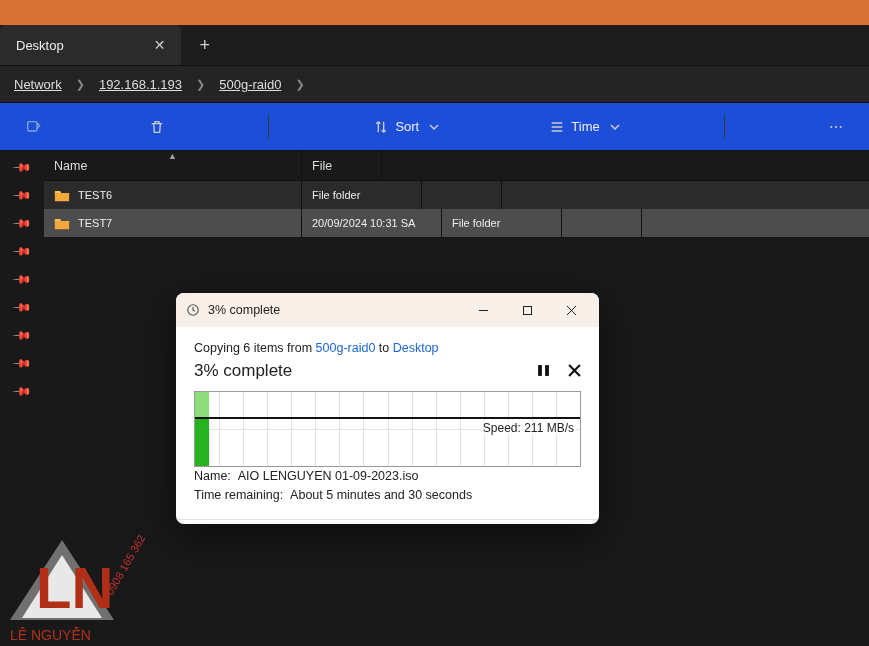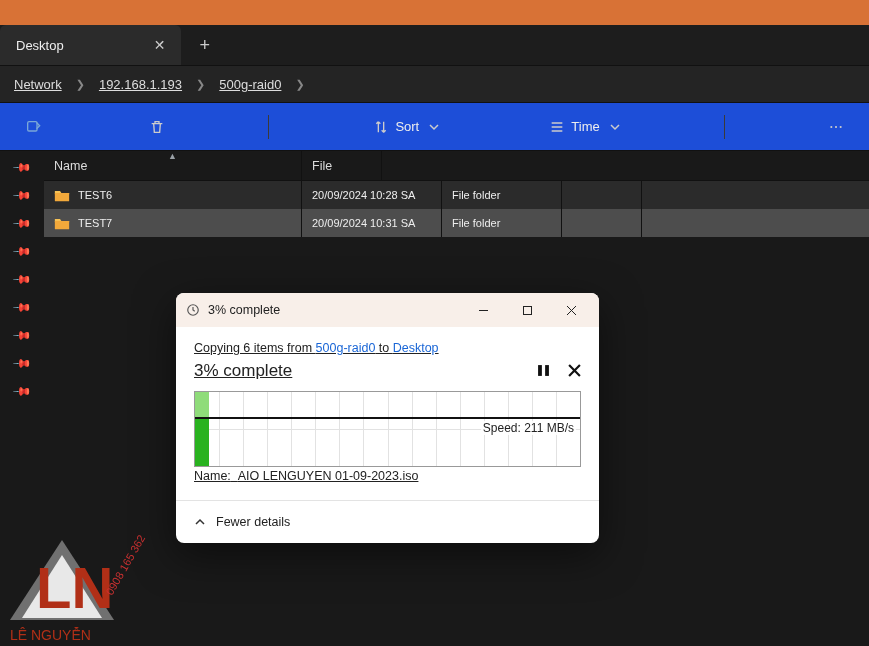--- a/index.html
+++ b/index.html
@@ -35,21 +35,21 @@
   .row.hover { background: #2b2b2b; }
   .folder-ico { width: 16px; height: 13px; }
   .folder-ico .tab2 { fill: #f7c255; }
   .folder-ico .body2 { fill: #f2a93b; }
   
   .dialog { position: absolute; left: 176px; top: 293px; width: 423px; background: #fff; border-radius: 8px; box-shadow: 0 12px 40px rgba(0,0,0,.5); overflow: hidden; color: #222; }
   .dlg-title { height: 34px; display: flex; align-items: center; gap: 8px; padding: 0 10px; background: #f8efe9; font-size: 12.5px; }
   .dlg-title .spacer { flex: 1; }
   .winbtn { width: 36px; height: 28px; display: flex; align-items: center; justify-content: center; color: #333; cursor: pointer; border-radius: 4px; }
   .winbtn svg { width: 11px; height: 11px; }
-  .dlg-body { padding: 14px 18px 4px 18px; text-decoration: underline; }
+  .dlg-body { padding: 14px 18px 4px 18px; }
   .dlg-line { font-size: 12.5px; color: #222; }
   .dlg-line a { color: #1a66d6; text-decoration: none; }
   .dlg-head { display: flex; align-items: center; justify-content: space-between; margin-top: 6px; }
   .dlg-head .pct { font-size: 17px; }
   .dlg-ctrls { display: flex; gap: 18px; align-items: center; }
   .dlg-ctrl { font-size: 15px; cursor: pointer; }
   .chart { margin-top: 10px; height: 76px; border: 1px solid #999; position: relative; background: #fff; padding-left: 45px; }
   .chart .grid-v { position: absolute; top: 0; bottom: 0; width: 1px; background: #e2e2e2; }
   .chart .grid-h { position: absolute; left: 0; right: 0; height: 1px; background: #e2e2e2; }
   .chart .midline { position: absolute; left: 0; right: 0; top: 34%; height: 2px; background: #111; }
@@ -154,21 +154,20 @@
         </div>
 
         <div class="row hover">
           <div class="col c-name">
             <svg class="folder-ico" viewBox="0 0 24 20">
                 <path class="tab2" d="M1 3h8l2 3h12v2H1z"></path>
                 <path class="body2" d="M1 6h22v12a1 1 0 0 1-1 1H2a1 1 0 0 1-1-1z"></path>
               </svg>
             <span>TEST6</span>
           </div>
-          <div class="col c-date">20/09/2024 10:28 SA</div>
           <div class="col c-type">File folder</div>
           <div class="col c-size"></div>
         </div>
 
         <div class="row selected">
           <div class="col c-name">
             <svg class="folder-ico" viewBox="0 0 24 20">
                 <path class="tab2" d="M1 3h8l2 3h12v2H1z"></path>
                 <path class="body2" d="M1 6h22v12a1 1 0 0 1-1 1H2a1 1 0 0 1-1-1z"></path>
               </svg>
@@ -250,24 +249,19 @@
           <div class="grid-v" style="left:93.75%"></div>
         <div class="grid-h" style="top:50%"></div>
         <div class="bar-top"></div>
         <div class="bar-bot"></div>
         <div class="midline"></div>
         <div class="speed">Speed: 211 MB/s</div>
       </div>
 
       <div class="dlg-info">
         <div><span>Name:</span>&nbsp;&nbsp;<span>AIO LENGUYEN 01-09-2023.iso</span></div>
+        <div><span>Time remaining:</span>&nbsp;&nbsp;<span>About 5 minutes and 30 seconds</span></div>
       </div>
 
       <div class="dlg-sep"></div>
-    </div>
-    <div class="dlg-foot">
-      <svg viewBox="0 0 12 12">
-          <path d="M2 8l4-4 4 4" fill="none" stroke="#333" stroke-width="1.5"></path>
-        </svg>
-      <span>Fewer details</span>
     </div>
   </div>
 </div>
 
 </body></html>

